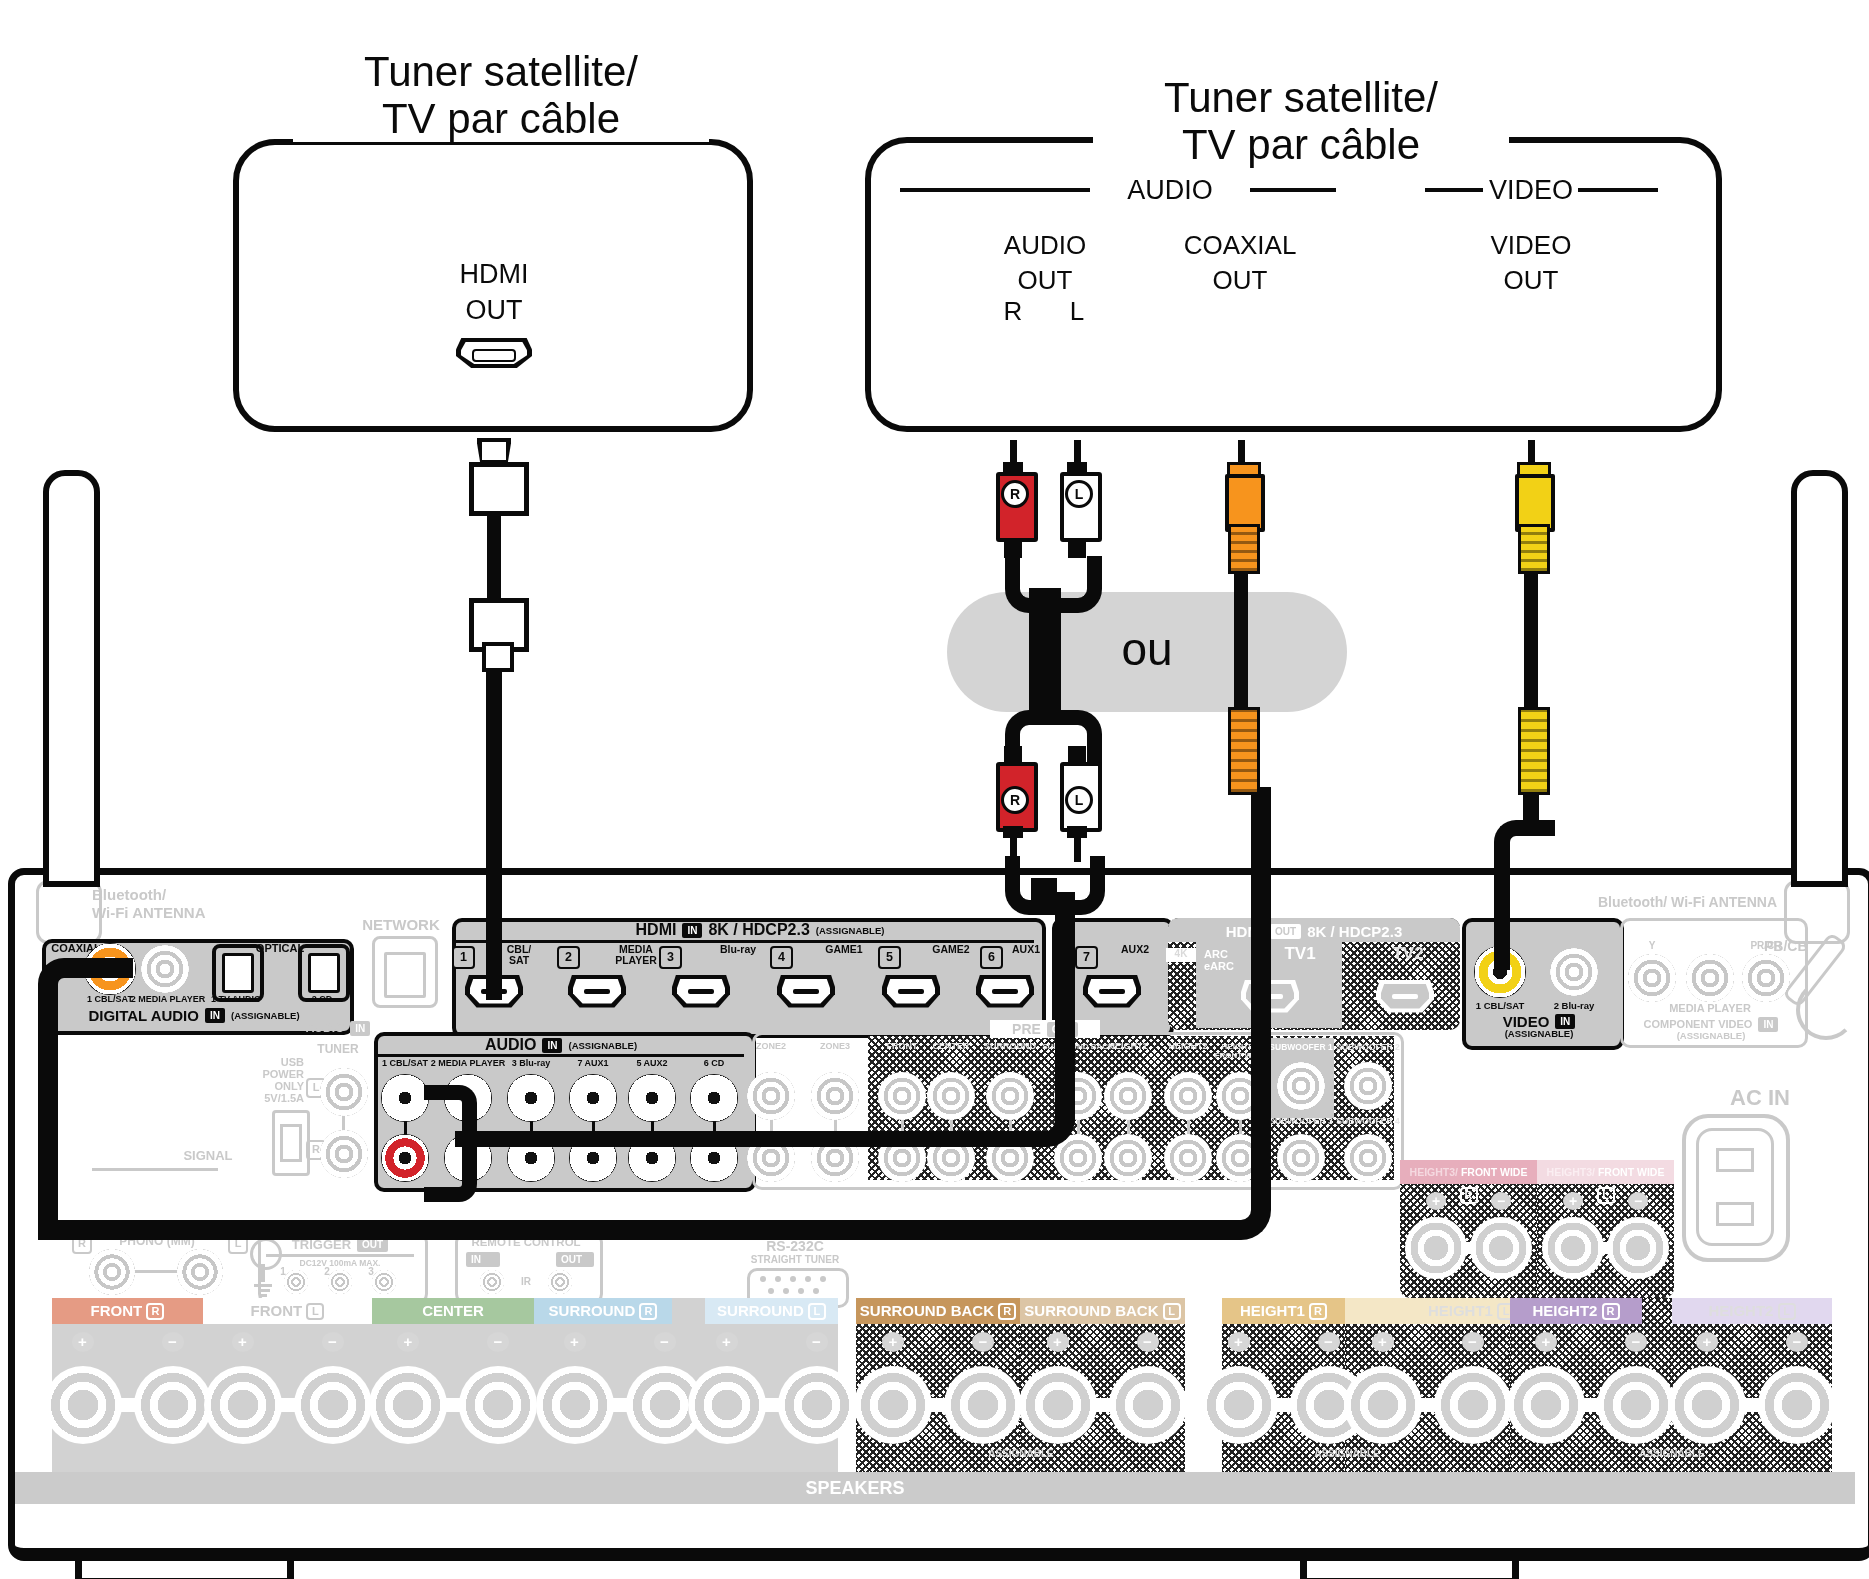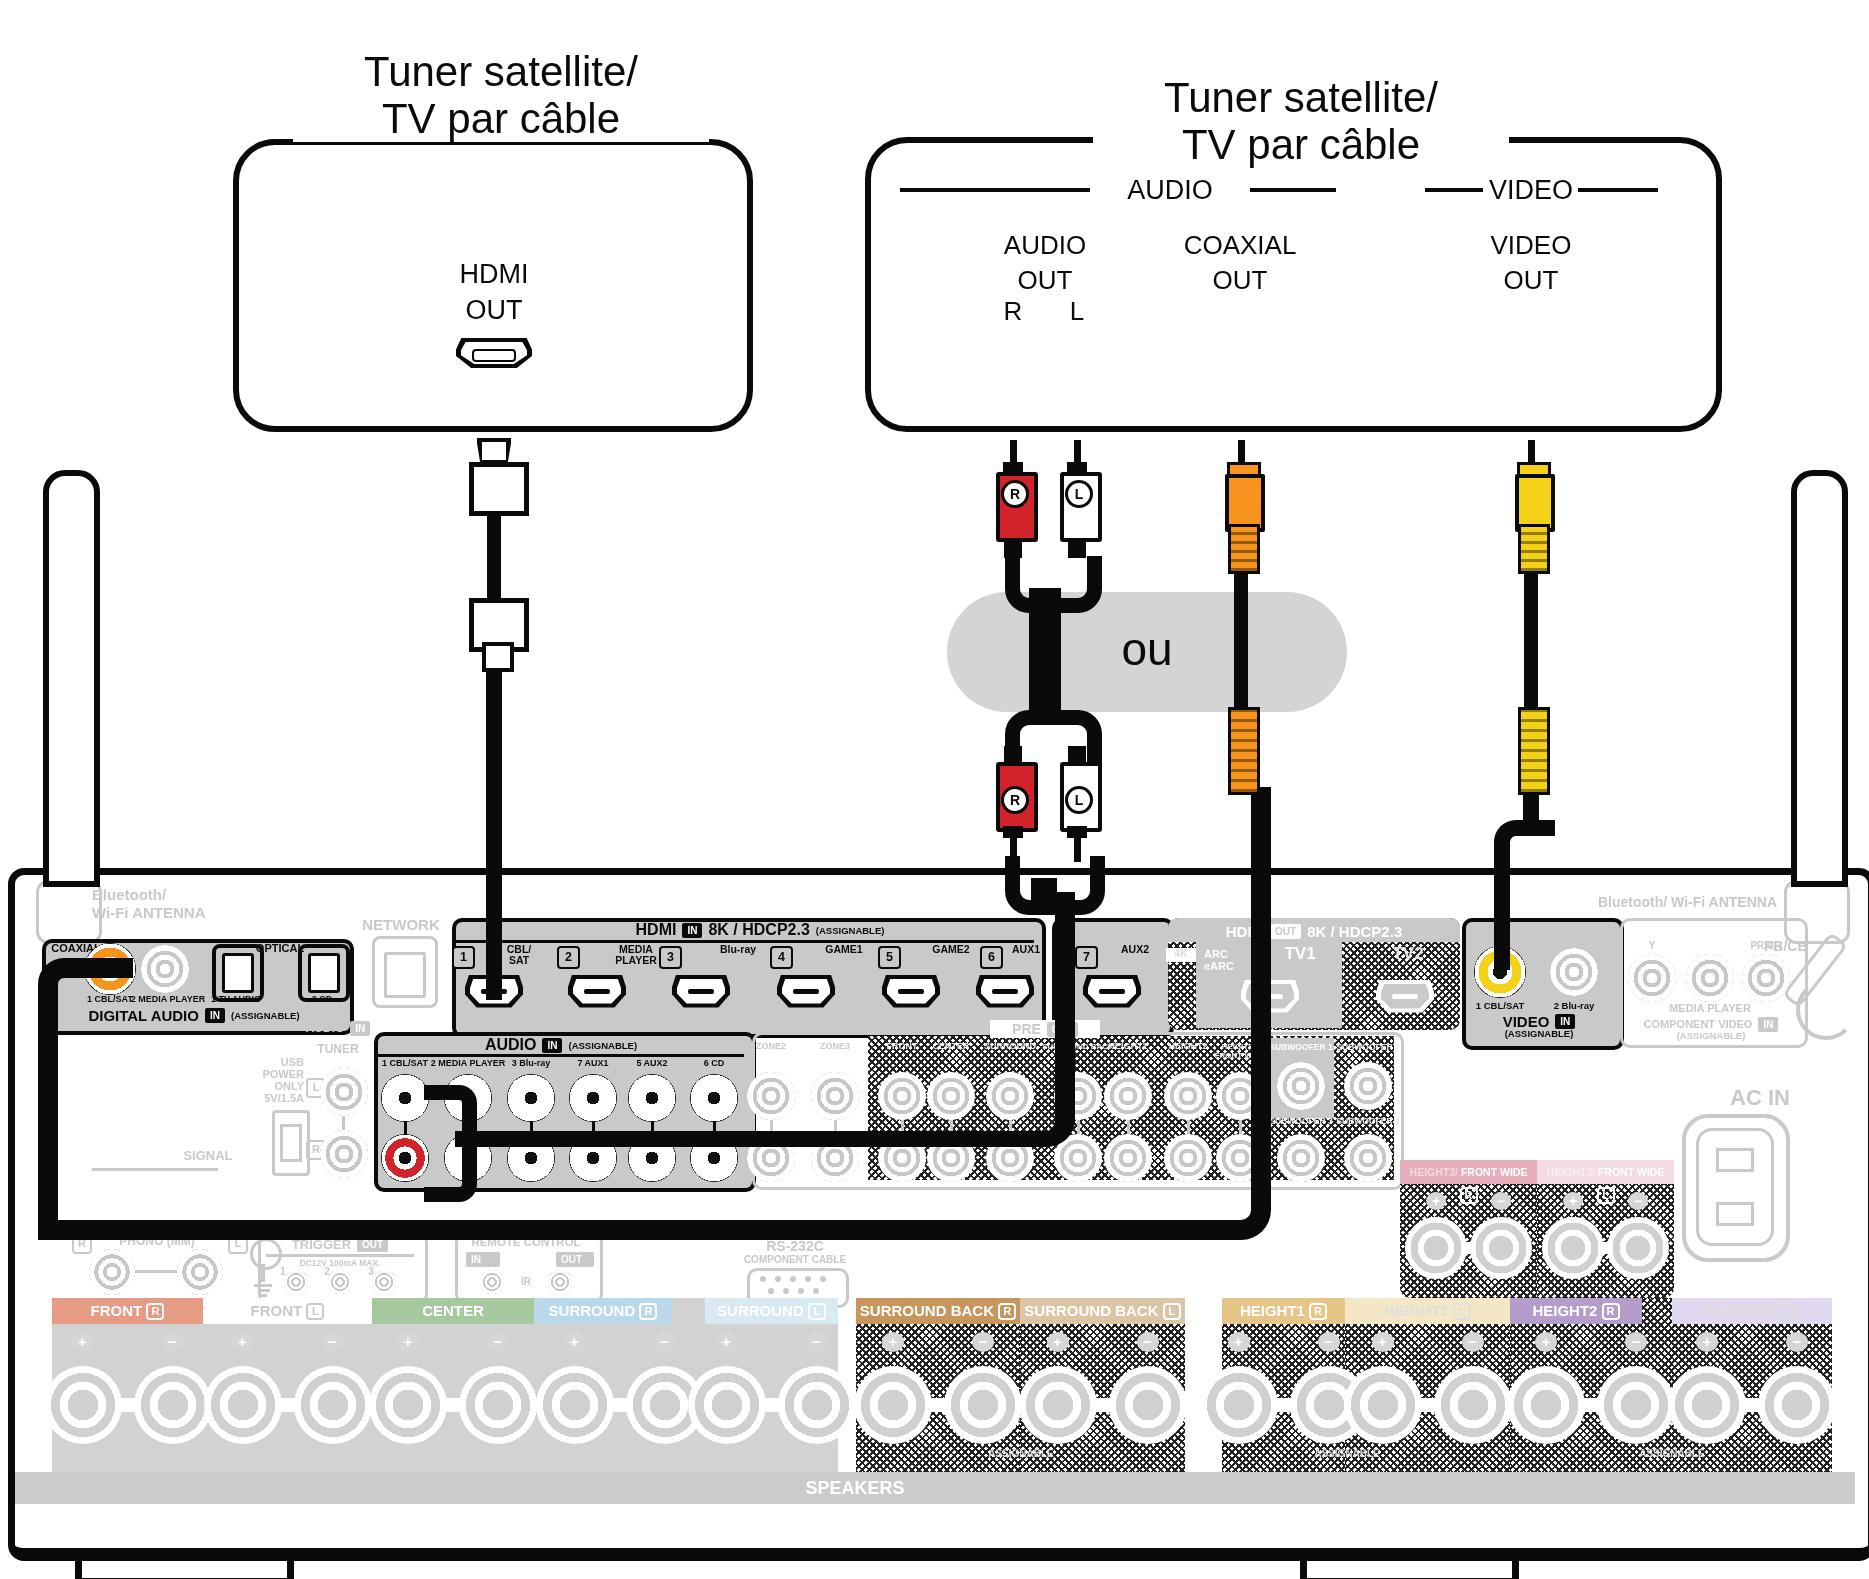--- a/index.html
+++ b/index.html
@@ -438,21 +438,21 @@
     <div class="a" style="left: 365px; top: 1266px; width: 12px; height: 14px; font-size: 10px; font-weight: bold; color: rgb(201, 201, 201); text-align: center; line-height: 12px; z-index: 3;">3</div>
     <div class="a grca" style="left: 372px; top: 1270px; width: 24px; height: 24px; z-index: 3;"></div>
     <div class="a" style="left: 455px; top: 1232px; width: 142px; height: 66px; border: 3px solid rgb(201, 201, 201); border-radius: 10px; z-index: 2;"></div>
     <div class="a" style="left: 456px; top: 1236px; width: 140px; height: 15.5px; font-size: 11.5px; font-weight: bold; color: rgb(201, 201, 201); text-align: center; line-height: 13.5px; z-index: 3;">REMOTE CONTROL</div>
     <div class="a chipg" style="left: 466px; top: 1252px; width: 24px; height: 15px; z-index: 3;">IN</div>
     <div class="a chipg" style="left: 556px; top: 1252px; width: 28px; height: 15px; z-index: 3;">OUT</div>
     <div class="a grca" style="left: 480px; top: 1270px; width: 24px; height: 24px; z-index: 3;"></div>
     <div class="a" style="left: 514px; top: 1276px; width: 24px; height: 14px; font-size: 10px; font-weight: bold; color: rgb(201, 201, 201); text-align: center; line-height: 12px; z-index: 3;">IR</div>
     <div class="a grca" style="left: 548px; top: 1270px; width: 24px; height: 24px; z-index: 3;"></div>
     <div class="a" style="left: 735px; top: 1238px; width: 120px; height: 18px; font-size: 14px; font-weight: bold; color: rgb(201, 201, 201); text-align: center; line-height: 16px; z-index: 2;">RS-232C</div>
-    <div class="a" style="left: 730px; top: 1254px; width: 130px; height: 14px; font-size: 10px; font-weight: bold; color: rgb(201, 201, 201); text-align: center; line-height: 12px; z-index: 2;">COMPONENT CABLE</div>
+    <div class="a" style="left: 730px; top: 1254px; width: 130px; height: 14px; font-size: 10px; font-weight: bold; color: rgb(201, 201, 201); text-align: center; line-height: 12px; z-index: 2;">STRAIGHT TUNER</div>
     <div class="a" style="left: 747px; top: 1268px; width: 96px; height: 34px; border: 3px solid rgb(201, 201, 201); border-radius: 10px; z-index: 2;"></div>
     <div class="a" style="left: 760px; top: 1276px; width: 6px; height: 6px; background: rgb(201, 201, 201); border-radius: 50%; z-index: 2;"></div>
     <div class="a" style="left: 775px; top: 1276px; width: 6px; height: 6px; background: rgb(201, 201, 201); border-radius: 50%; z-index: 2;"></div>
     <div class="a" style="left: 790px; top: 1276px; width: 6px; height: 6px; background: rgb(201, 201, 201); border-radius: 50%; z-index: 2;"></div>
     <div class="a" style="left: 805px; top: 1276px; width: 6px; height: 6px; background: rgb(201, 201, 201); border-radius: 50%; z-index: 2;"></div>
     <div class="a" style="left: 820px; top: 1276px; width: 6px; height: 6px; background: rgb(201, 201, 201); border-radius: 50%; z-index: 2;"></div>
     <div class="a" style="left: 768px; top: 1288px; width: 6px; height: 6px; background: rgb(201, 201, 201); border-radius: 50%; z-index: 2;"></div>
     <div class="a" style="left: 783px; top: 1288px; width: 6px; height: 6px; background: rgb(201, 201, 201); border-radius: 50%; z-index: 2;"></div>
     <div class="a" style="left: 798px; top: 1288px; width: 6px; height: 6px; background: rgb(201, 201, 201); border-radius: 50%; z-index: 2;"></div>
     <div class="a" style="left: 813px; top: 1288px; width: 6px; height: 6px; background: rgb(201, 201, 201); border-radius: 50%; z-index: 2;"></div>
@@ -520,21 +520,21 @@
     <div class="a post" style="left: 1108.5px; top: 1366px; width: 78px; height: 78px; z-index: 3;"></div>
     <div class="a" style="left: 1080.5px; top: 1398px; width: 44px; height: 14px; background: rgb(255, 255, 255); z-index: 2;"></div>
     <div class="a hatch" style="left: 1222px; top: 1298px; width: 123px; height: 174px; z-index: 2;"></div>
     <div class="a" style="left: 1222px; top: 1298px; width: 123px; height: 26px; background: rgb(229, 197, 136); font-size: 15px; font-weight: bold; text-align: center; line-height: 26px; color: rgb(255, 255, 255); z-index: 3;"><span>HEIGHT1</span> <span class="lchip">R</span></div>
     <div class="a" style="left: 1227.5px; top: 1332px; width: 22px; font-size: 15px; font-weight: bold; color: rgb(255, 255, 255); text-align: center; background: rgb(214, 214, 214); border-radius: 50%; height: 20px; line-height: 20px; z-index: 3;">+</div>
     <div class="a post" style="left: 1199.5px; top: 1366px; width: 78px; height: 78px; z-index: 3;"></div>
     <div class="a" style="left: 1317.5px; top: 1332px; width: 22px; font-size: 15px; font-weight: bold; color: rgb(255, 255, 255); text-align: center; background: rgb(214, 214, 214); border-radius: 50%; height: 20px; line-height: 20px; z-index: 3;">−</div>
     <div class="a post" style="left: 1289.5px; top: 1366px; width: 78px; height: 78px; z-index: 3;"></div>
     <div class="a" style="left: 1261.5px; top: 1398px; width: 44px; height: 14px; background: rgb(255, 255, 255); z-index: 2;"></div>
     <div class="a hatch" style="left: 1345px; top: 1298px; width: 165px; height: 174px; z-index: 2;"></div>
-    <div class="a" style="left: 1345px; top: 1298px; width: 165px; height: 26px; background: rgb(244, 231, 198); font-size: 15px; font-weight: bold; text-align: center; line-height: 26px; color: rgb(222, 222, 222); z-index: 3;"><span>HEIGHT1</span> <span class="lchip">L</span></div>
+    <div class="a" style="left: 1345px; top: 1298px; width: 165px; height: 26px; background: rgb(244, 231, 198); font-size: 15px; font-weight: bold; text-align: center; line-height: 26px; color: rgb(222, 222, 222); z-index: 3; padding-left: 44px;"><span>HEIGHT1</span> <span class="lchip">L</span></div>
     <div class="a" style="left: 1371.5px; top: 1332px; width: 22px; font-size: 15px; font-weight: bold; color: rgb(255, 255, 255); text-align: center; background: rgb(214, 214, 214); border-radius: 50%; height: 20px; line-height: 20px; z-index: 3;">+</div>
     <div class="a post" style="left: 1343.5px; top: 1366px; width: 78px; height: 78px; z-index: 3;"></div>
     <div class="a" style="left: 1461.5px; top: 1332px; width: 22px; font-size: 15px; font-weight: bold; color: rgb(255, 255, 255); text-align: center; background: rgb(214, 214, 214); border-radius: 50%; height: 20px; line-height: 20px; z-index: 3;">−</div>
     <div class="a post" style="left: 1433.5px; top: 1366px; width: 78px; height: 78px; z-index: 3;"></div>
     <div class="a" style="left: 1405.5px; top: 1398px; width: 44px; height: 14px; background: rgb(255, 255, 255); z-index: 2;"></div>
     <div class="a hatch" style="left: 1510px; top: 1298px; width: 162px; height: 174px; z-index: 2;"></div>
     <div class="a" style="left: 1510px; top: 1298px; width: 132px; height: 26px; background: rgb(181, 157, 203); font-size: 15px; font-weight: bold; text-align: center; line-height: 26px; color: rgb(255, 255, 255); z-index: 3;"><span>HEIGHT2</span> <span class="lchip">R</span></div>
     <div class="a" style="left: 1535px; top: 1332px; width: 22px; font-size: 15px; font-weight: bold; color: rgb(255, 255, 255); text-align: center; background: rgb(214, 214, 214); border-radius: 50%; height: 20px; line-height: 20px; z-index: 3;">+</div>
     <div class="a post" style="left: 1507px; top: 1366px; width: 78px; height: 78px; z-index: 3;"></div>
     <div class="a" style="left: 1625px; top: 1332px; width: 22px; font-size: 15px; font-weight: bold; color: rgb(255, 255, 255); text-align: center; background: rgb(214, 214, 214); border-radius: 50%; height: 20px; line-height: 20px; z-index: 3;">−</div>

